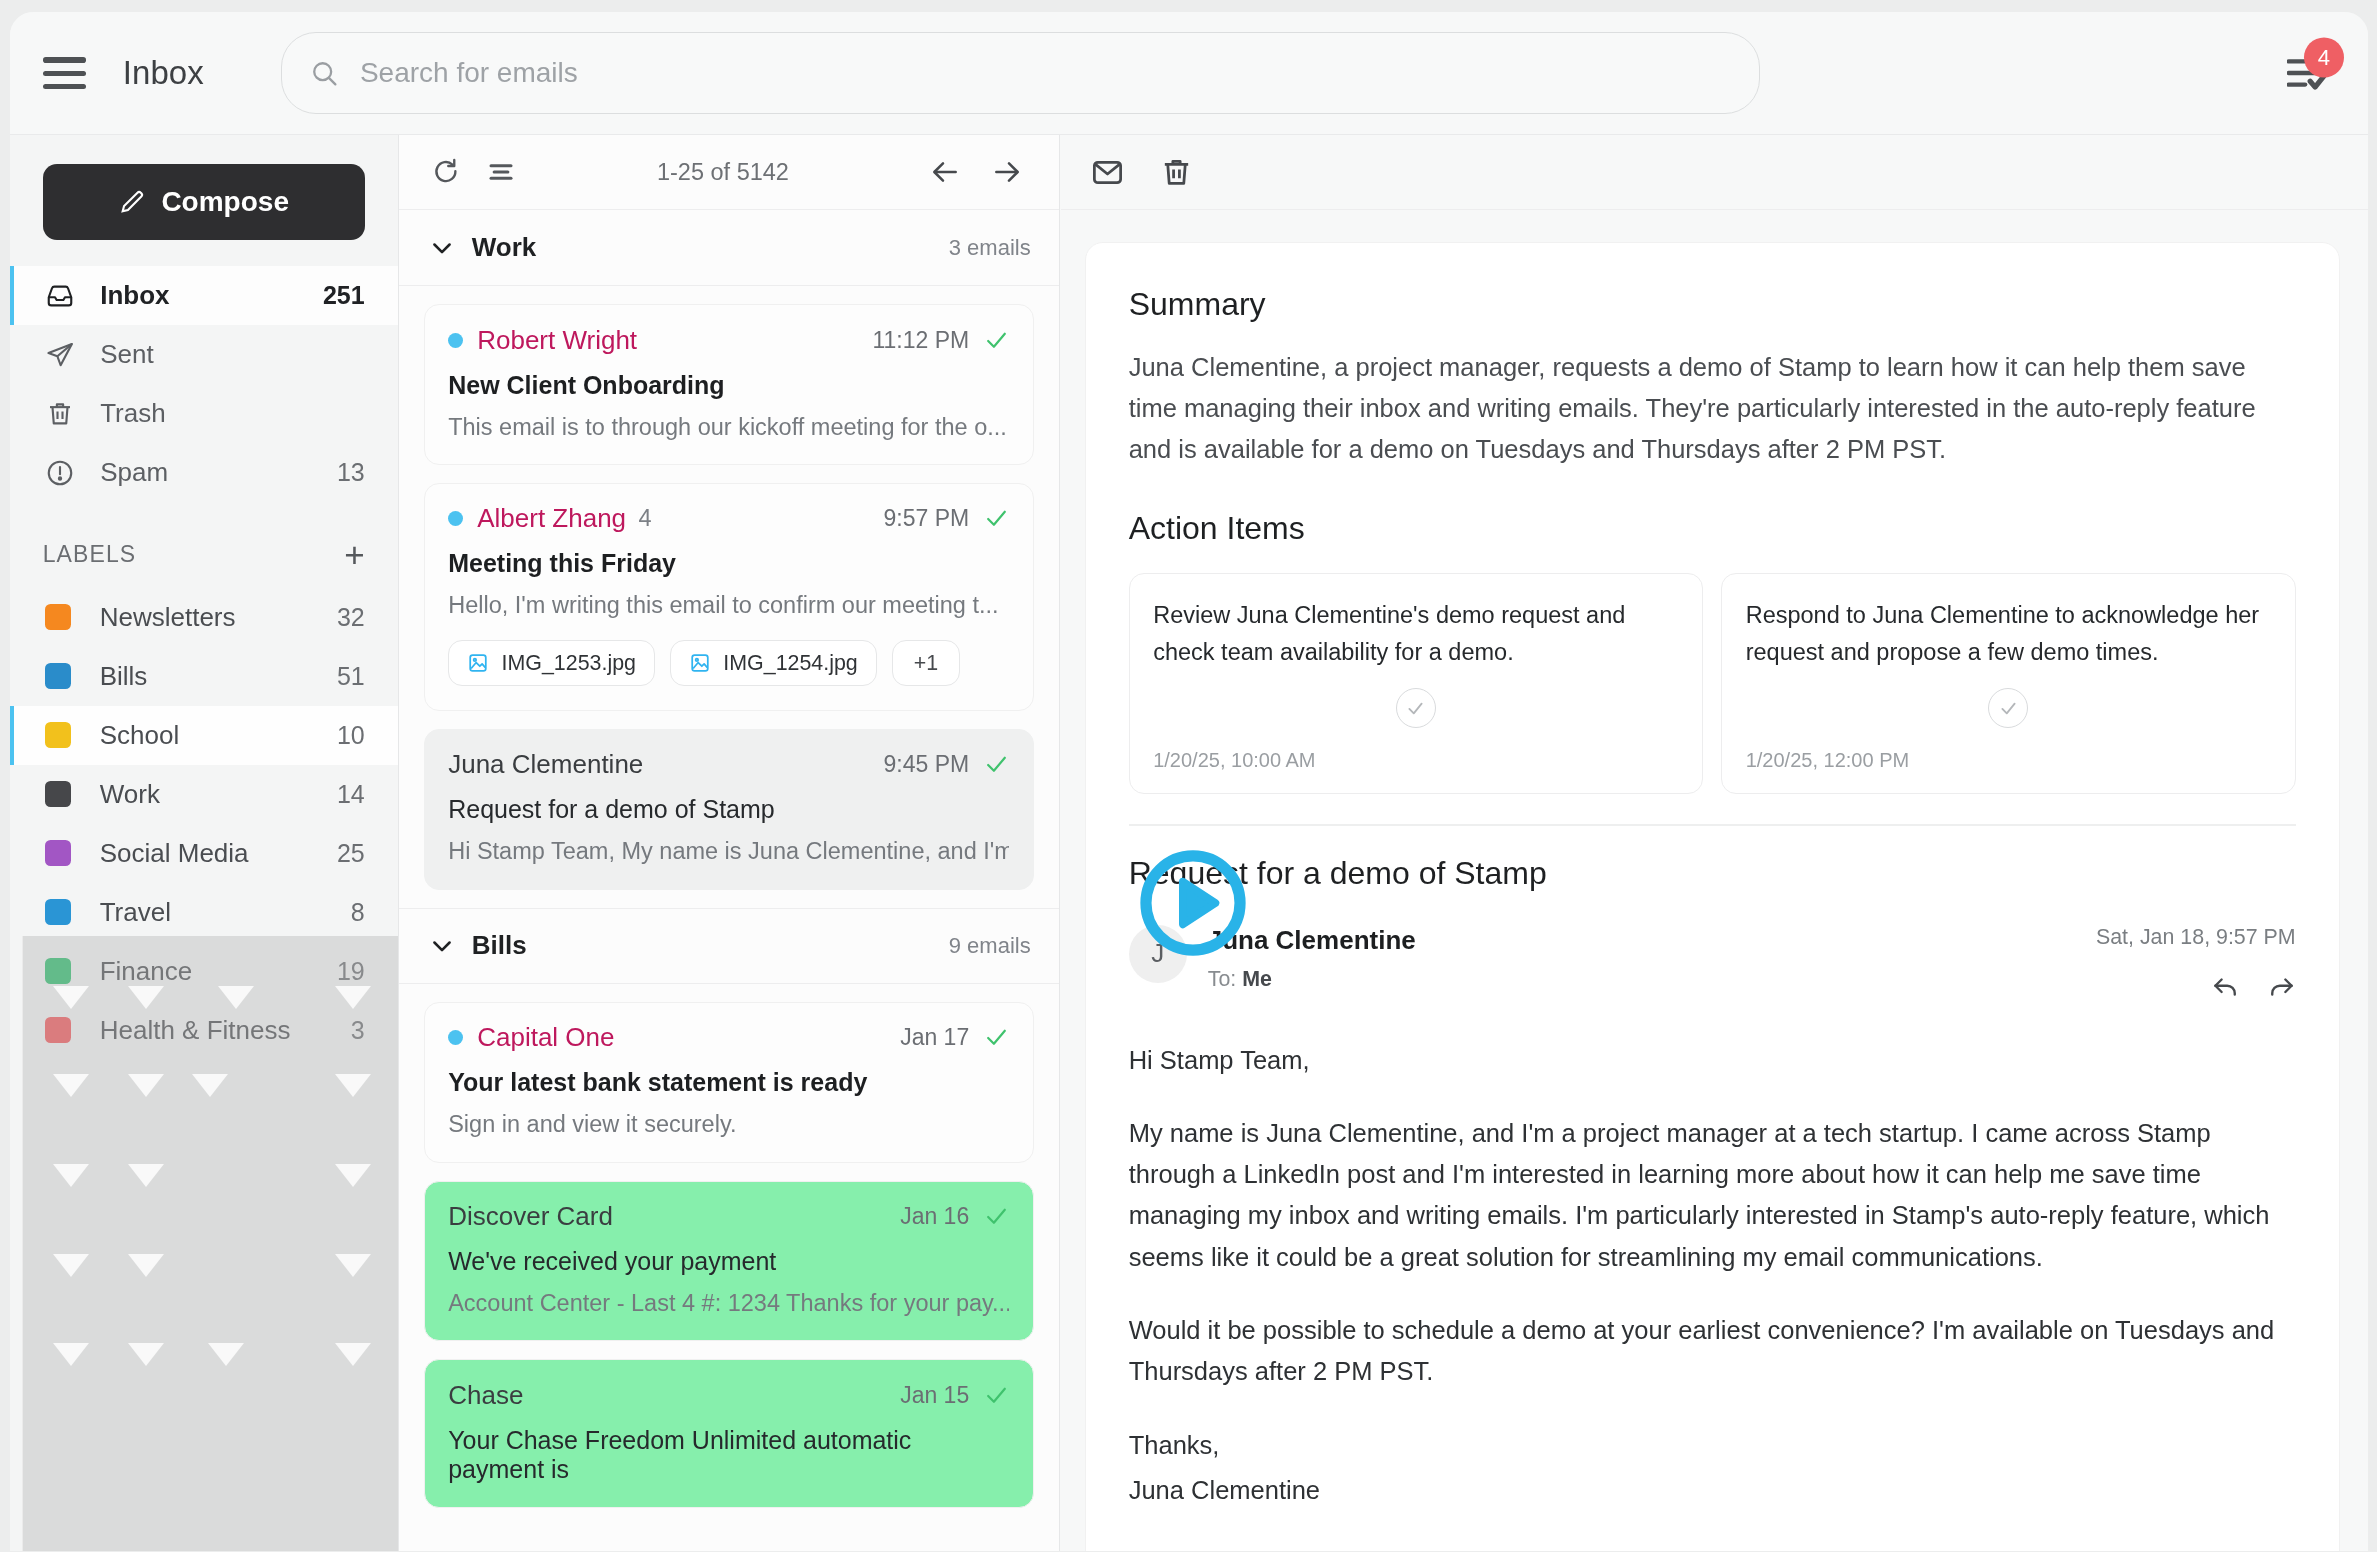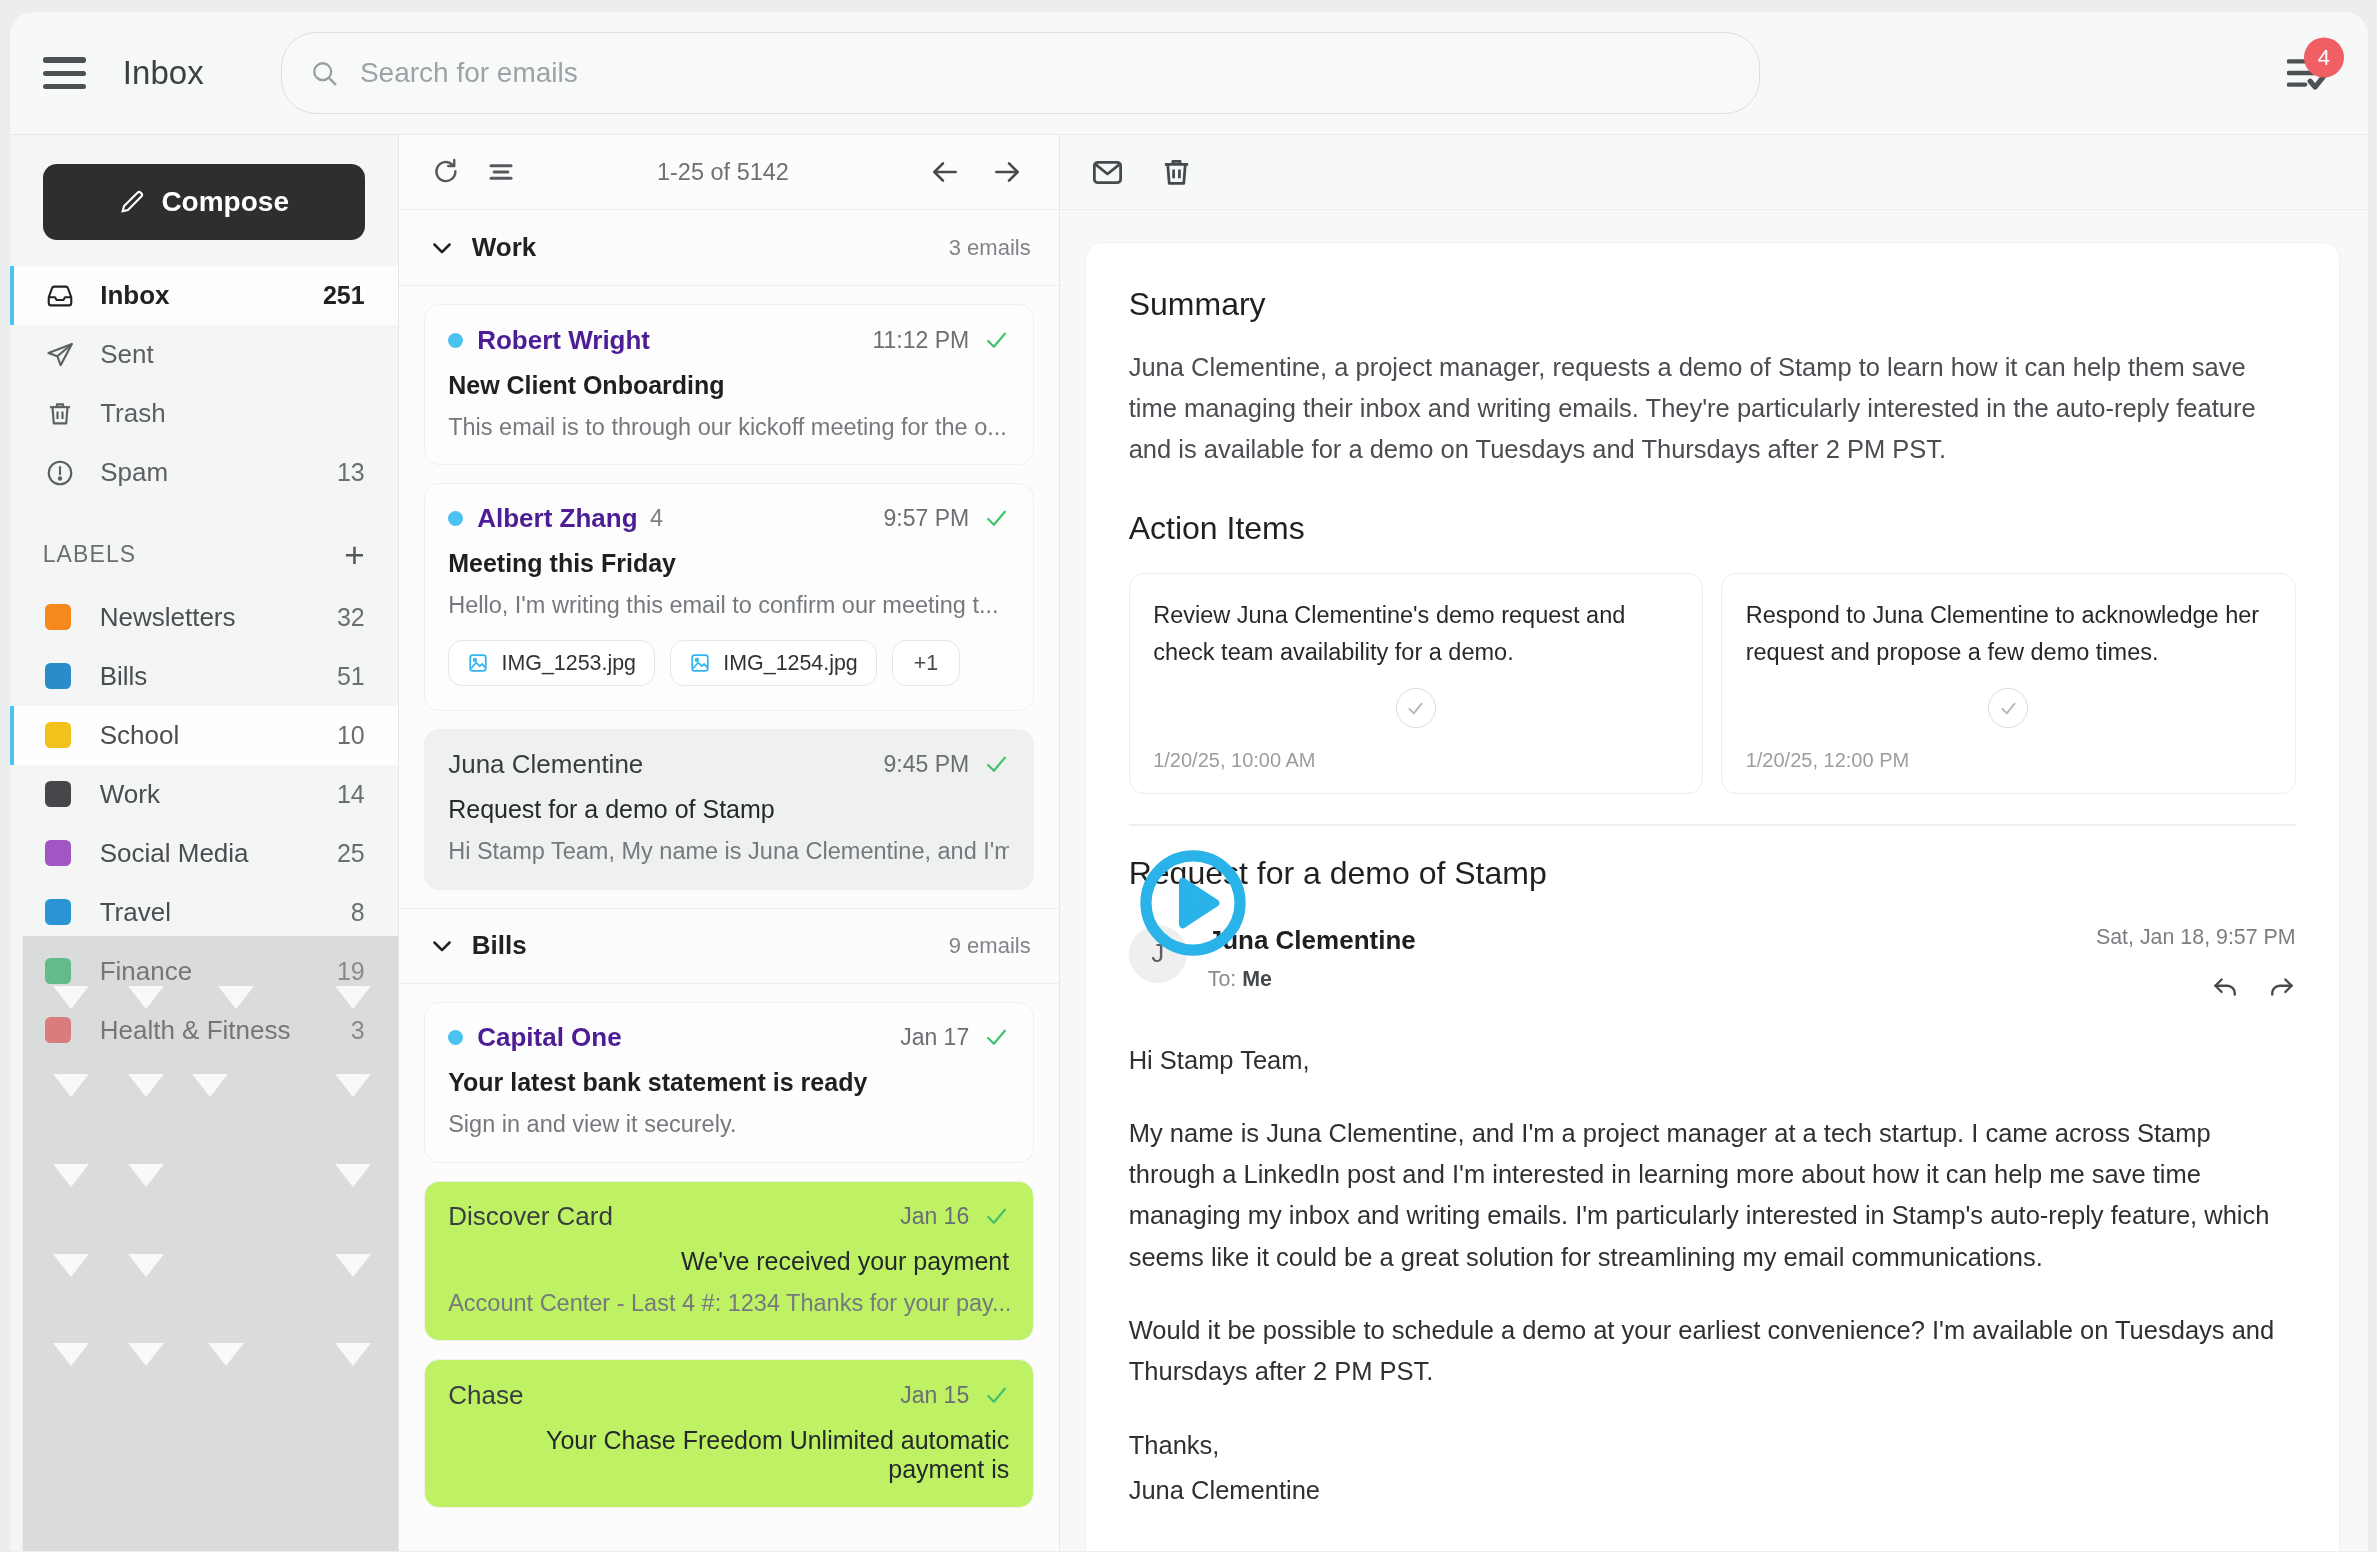--- a/index.html
+++ b/index.html
@@ -184,24 +184,24 @@
 
   .mail-card {
     margin: 18px 25px 0 25px;
     background: #fdfdfd;
     border: 1.4px solid #f0f0f0;
     border-radius: 15px;
     padding: 19.3px 23.5px 23.5px 23.5px;
     cursor: pointer;
   }
   .mail-card.selected { background: #eff0f0; border-color: #eff0f0; }
-  .mail-card.readmail { background: #bef264; text-align: right; }
+  .mail-card.readmail { background: #86efac; }
   .mc-top { display: flex; align-items: center; }
   .unread-dot { width: 15px; height: 15px; border-radius: 50%; background: #4cc2f0; flex:0 0 15px; margin-right: 14px; }
-  .mc-sender { font-size: 26px; color: #4c1d95; font-weight: 700; }
+  .mc-sender { font-size: 26px; color: #be185d; font-weight: 400; }
   .mc-sender.read { font-weight: 400; color: #3a3d40; }
   .mc-thread { font-size: 23.5px; color: #7c8086; margin-left: 12.4px; }
   .mc-time { margin-left: auto; font-size: 23px; color: #6b6e73; }
   .mc-check { margin-left: 15px; width: 25px; height: 25px; display:flex; align-items:center; }
   .mc-subject { margin-top: 15px; font-size: 25px; color: #1d1f21; font-weight: 700; }
   .mc-subject.read { font-weight: 400; color: #26292c; }
   .mc-snippet { margin-top: 14px; font-size: 23.5px; color: #75797e; white-space: nowrap; overflow: hidden; }
   .attach-row { margin-top: 21px; display: flex; gap: 15px; align-items: flex-end; }
   .attach-chip {
     height: 46px; border: 1.4px solid #e6e7e8; border-radius: 14px;

